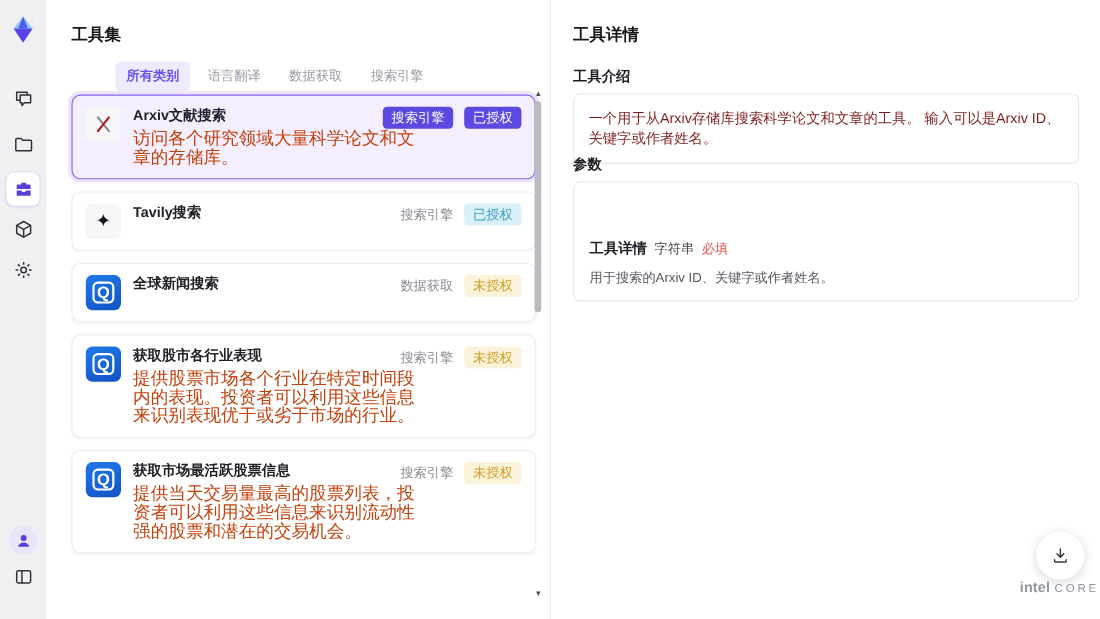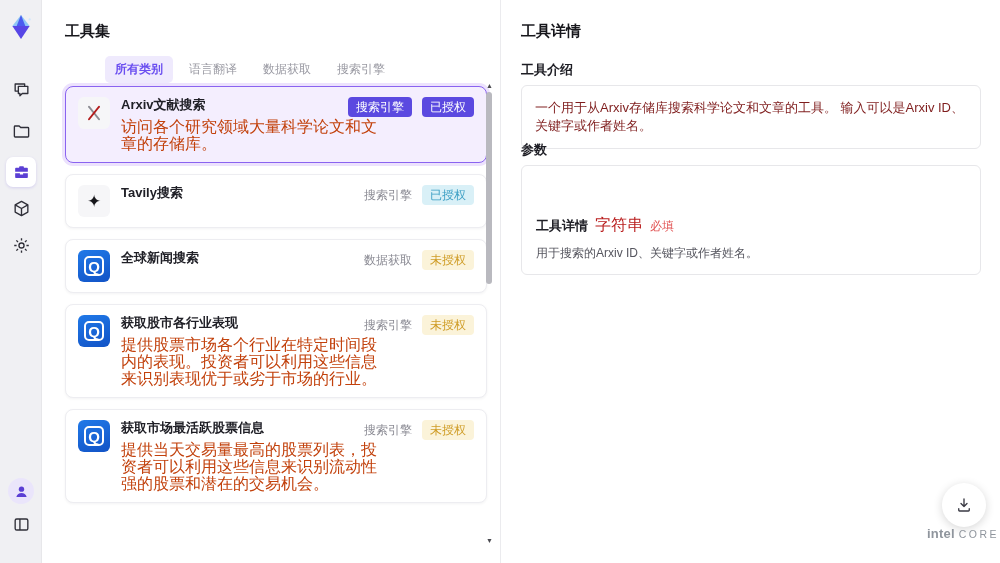--- a/index.html
+++ b/index.html
@@ -57,21 +57,21 @@
   .detail-title { position:absolute; left:20px; top:22px; font-size:15px; font-weight:700; color:#17171c; }
   .sec-h { font-size:13px; font-weight:700; color:#1d1d24;text-align:center; }
   .intro-h { position:absolute; left:20px; top:61px; }
   .intro-box { position:absolute; left:20px; top:85px; width:460px; border:1px solid #e7e7ea;
     border-radius:6px; padding:13px 13px; font-size:13px; color:#7f1d1d; line-height:18px; background:#fff; }
   .params-h { position:absolute; left:20px; top:141px; }
   .param-box { position:absolute; left:20px; top:165px; width:460px; border:1px solid #e7e7ea;
     border-radius:6px; padding:12px 14px; background:#fff; }
   .param-head { display:flex; align-items:baseline; gap:7px; }
   .param-name { font-size:13px; font-weight:700; color:#202027; }
-  .param-type { font-size:16px; color:#b91c1c; }
+  .param-type { font-size:12px; color:#404040; }
   .param-req { font-size:12px; color:#e25555;margin-top:40px; }
   .param-desc { margin-top:9px; font-size:12px; color:#55555e; }
 
   
   .dl-btn { position:absolute; left:942px; top:483px; width:44px; height:44px; border-radius:50%;
     background:#fff; box-shadow:0 2px 10px rgba(0,0,0,.16); display:flex; align-items:center;
     justify-content:center; cursor:pointer; }
   .dl-btn svg { width:18px; height:18px; }
   .intel { position:absolute; left:927px; top:526px; color:#8f959d; font-size:13px;
     display:flex; align-items:baseline; gap:4px; }

